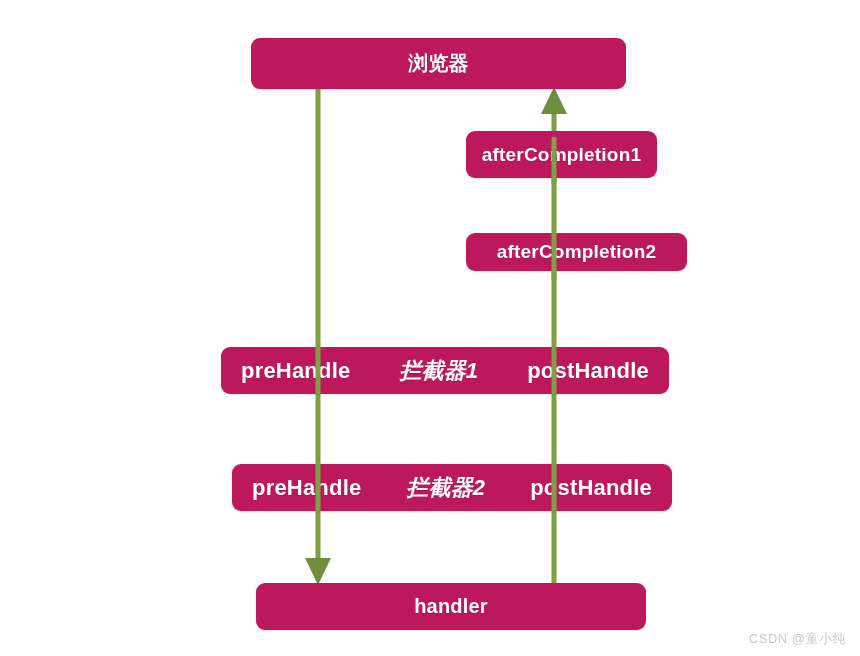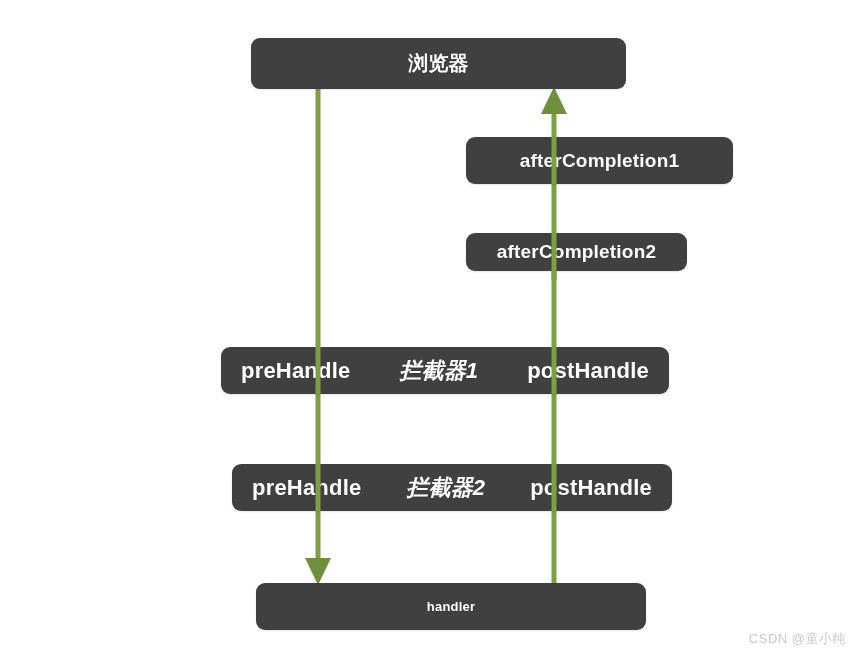--- a/index.html
+++ b/index.html
@@ -29,21 +29,21 @@
   }
   .lines-layer.under  { z-index: 1; }
   .lines-layer.over   { z-index: 3; }
 
   
   .node {
     position: absolute;
     z-index: 2;
     box-sizing: border-box;
     border-radius: 9px;
-    background: #404040;
+    background: #be185d;
     color: #ffffff;
     display: flex;
     align-items: center;
     box-shadow: 0 1px 2px rgba(0,0,0,0.10);
   }
   .node .label {
     font-weight: bold;
     letter-spacing: 0.2px;
     white-space: nowrap;
     text-shadow: 0 1px 1px rgba(0,0,0,0.12);
@@ -56,42 +56,42 @@
     padding: 0 20px;
   }
 
   
   #node-browser {
     left: 251px;  top: 38px;  width: 375px; height: 51px;
   }
   #node-browser .label { font-size: 20px; }
 
   #node-aftercompletion1 {
-    left: 466px;  top: 137px; width: 267px; height: 47px;
+    left: 466px;  top: 131px; width: 191px; height: 47px;
   }
   #node-aftercompletion2 {
     left: 466px;  top: 233px; width: 221px; height: 38px;
   }
   #node-aftercompletion1 .label,
   #node-aftercompletion2 .label { font-size: 19px; }
 
   #node-interceptor1 {
     left: 221px;  top: 347px; width: 448px; height: 47px;
   }
   #node-interceptor2 {
     left: 232px;  top: 464px; width: 440px; height: 47px;
   }
   #node-interceptor1 .label,
   #node-interceptor2 .label { font-size: 22px; }
   .node.spread .label.mid { flex: 0 0 auto; font-style: italic; }
 
   #node-handler {
     left: 256px;  top: 583px; width: 390px; height: 47px;
   }
-  #node-handler .label { font-size: 13px; }
+  #node-handler .label { font-size: 20px; }
 
   
   #watermark {
     position: absolute;
     right: 14px;
     bottom: 8px;
     z-index: 4;
     font-size: 13px;
     color: #c9c9c9;
     letter-spacing: 0.5px;

